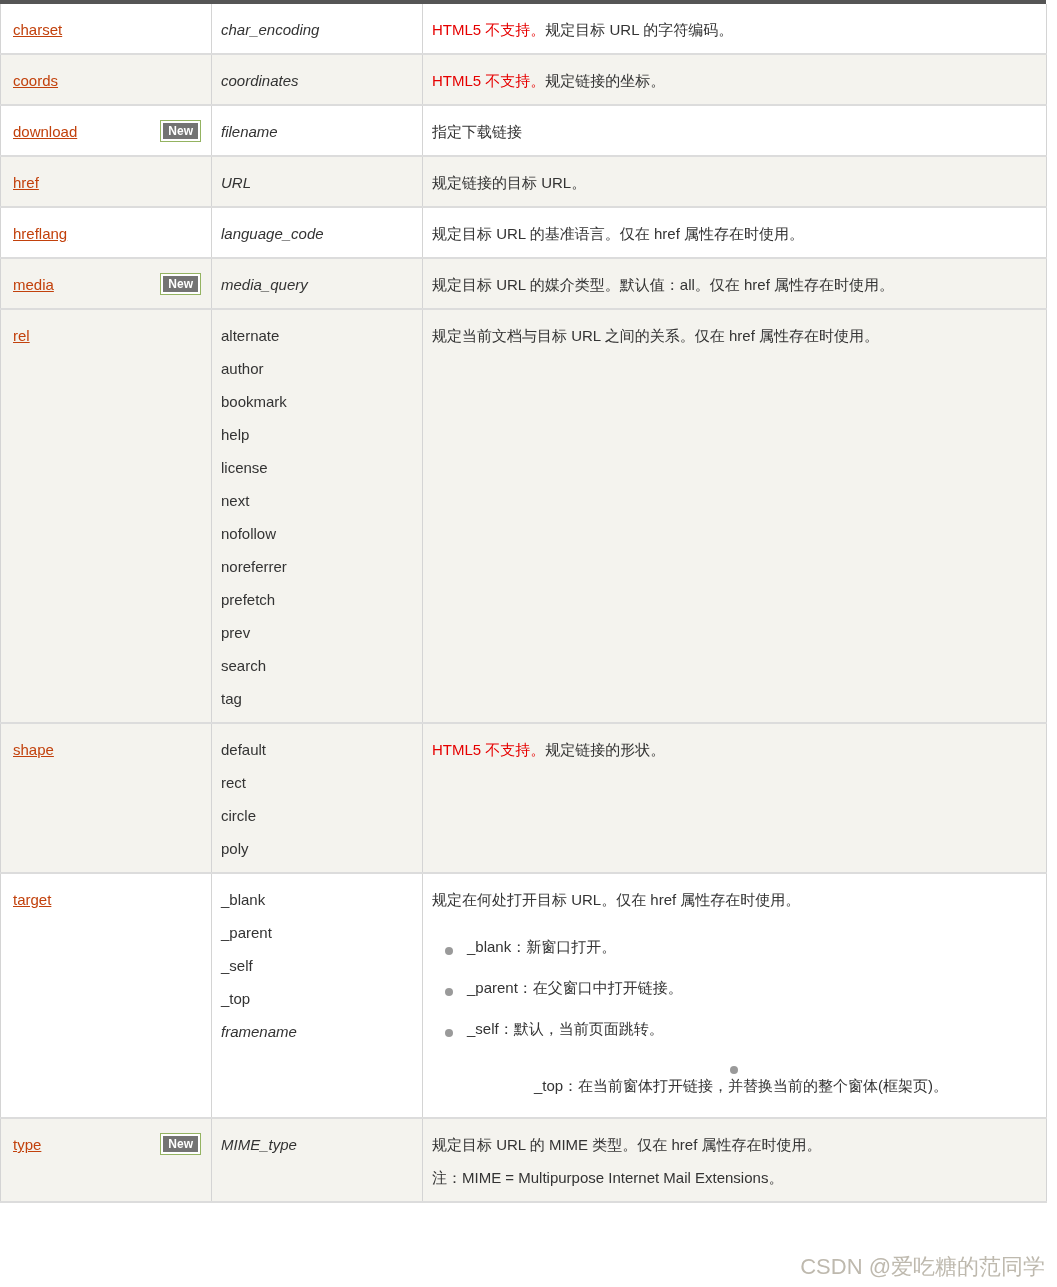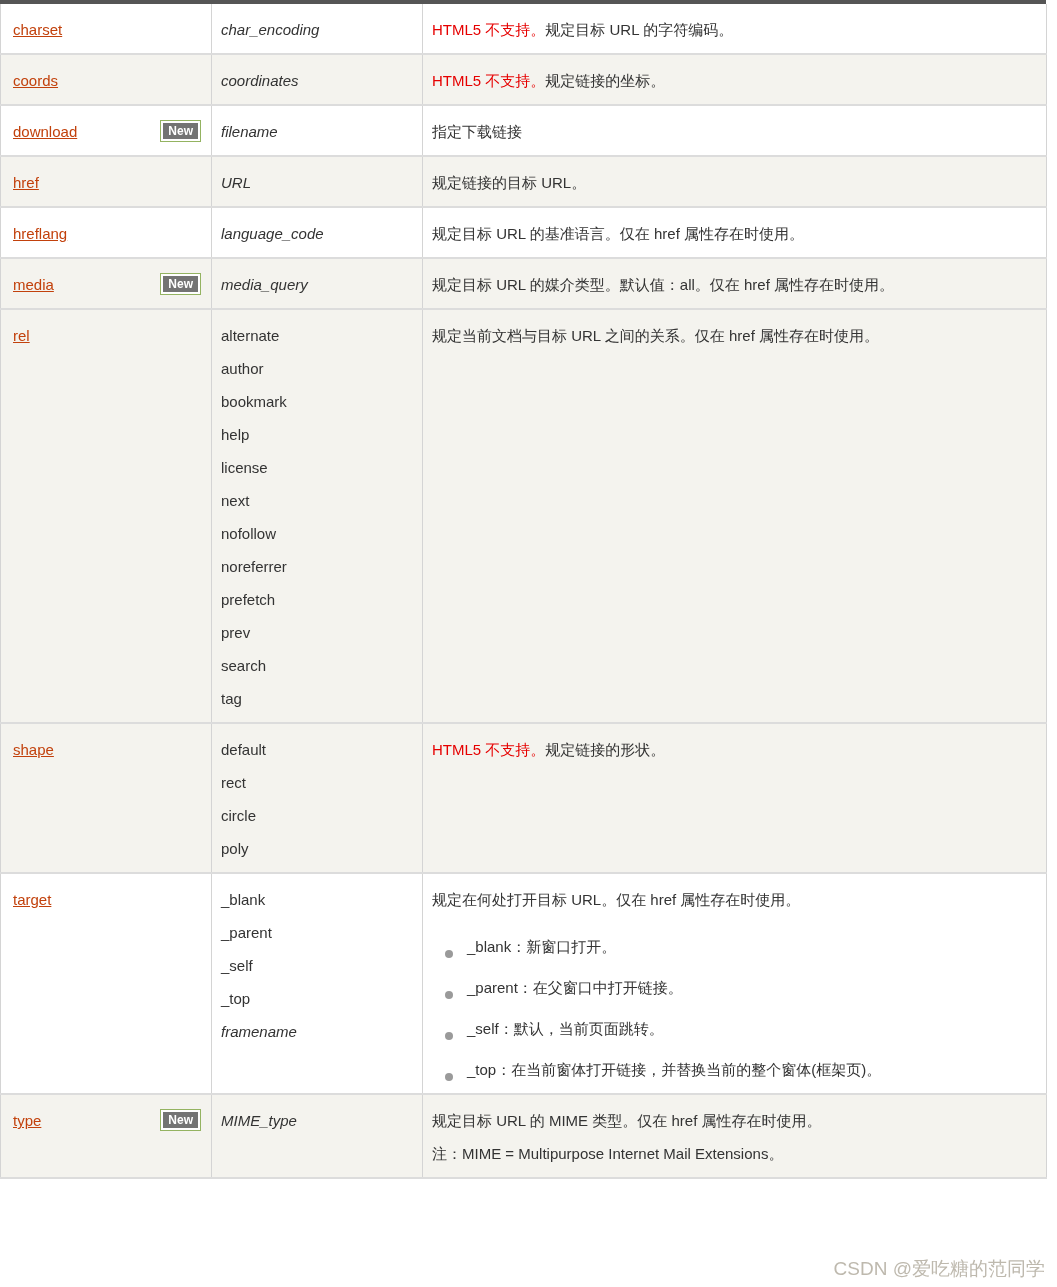--- a/index.html
+++ b/index.html
@@ -61,40 +61,40 @@
   .italic { font-style: italic; }
   .desc p { margin: 0; }
   .red { color: #e60000; margin-top: 32px; }
   ul.desc-list {
     list-style: none;
     margin: 24px 0 0 13px;
     padding: 0;
   }
   ul.desc-list li {
     display: flex;
-    align-items: flex-end;
+    align-items: center;
     margin-bottom: 18px;
     line-height: 23px;
   }
-  ul.desc-list li:last-child { margin-bottom: 0; }
+  ul.desc-list li:last-child { margin-bottom: 8px; flex-direction: column; }
   .dot {
     flex: 0 0 auto;
     width: 8px;
     height: 8px;
     border-radius: 50%;
     background: #9a9a9a;
     margin: 8px 14px 0 0;
   }
   .note { margin-top: 10px !important; }
   .watermark {
     position: absolute;
     right: 12px;
     bottom: 5px;
     color: #beb9ae;
-    font-size: 19px;
+    font-size: 22px;
     white-space: nowrap;
   }
 </style>
 </head>
 <body>
 
 <div class="header-bar"></div>
 
 <table class="attr-table">
   <colgroup>

